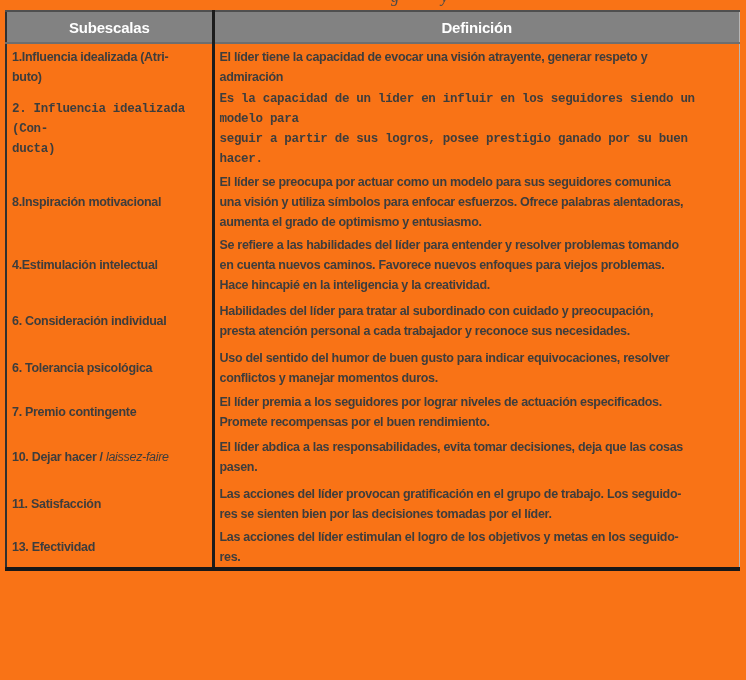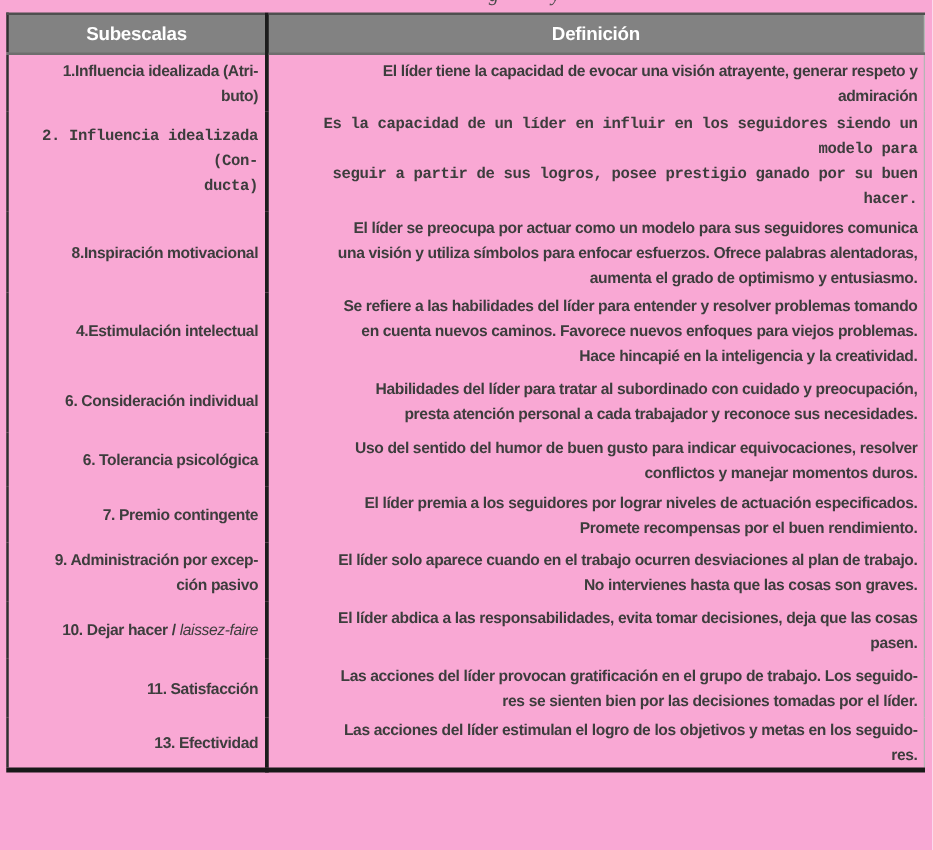--- a/index.html
+++ b/index.html
@@ -4,21 +4,21 @@
 <style>
   html, body {
     margin: 0;
     padding: 0;
     background: #ffffff;
   }
   .page {
     position: relative;
     width: 746px;
     height: 680px;
-    background: #f9a8d4;
+    background: #f97316;
     font-family: "Liberation Sans", sans-serif;
     overflow: hidden;
   }
   
   .caption-fragment {
     position: absolute;
     top: 0; left: 0;
     width: 746px; height: 9px;
     overflow: hidden;
   }
@@ -60,21 +60,21 @@
     padding: 0;
   }
   th.sub, td.sub { border-right: 3px solid #1c1c1c; }
 
   td {
     color: #3d3d3d;
     font-weight: bold;
     font-size: 12.5px;
     line-height: 20px;
     letter-spacing: -0.3px;
-    text-align: right;
+    text-align: left;
     vertical-align: middle;
     white-space: pre-line;
     padding: 0 5px;
     overflow: hidden;
   }
   .it { font-style: italic; font-weight: normal; }
 
   tr.r1  { height: 46px; }
   tr.r2  { height: 47px; font-family: Liberation Mono, monospace; }
   tr.r3  { height: 65px; }
@@ -143,26 +143,20 @@
       <tr class="r6">
         <td class="sub">6. Tolerancia psicológica</td>
         <td class="def">Uso del sentido del humor de buen gusto para indicar equivocaciones, resolver
 conflictos y manejar momentos duros.</td>
       </tr>
       <tr class="r7">
         <td class="sub">7. Premio contingente</td>
         <td class="def">El líder premia a los seguidores por lograr niveles de actuación especificados.
 Promete recompensas por el buen rendimiento.</td>
       </tr>
-      <tr class="r9">
-        <td class="sub">9. Administración por excep-
-ción pasivo</td>
-        <td class="def">El líder solo aparece cuando en el trabajo ocurren desviaciones al plan de trabajo.
-No intervienes hasta que las cosas son graves.</td>
-      </tr>
       <tr class="r10">
         <td class="sub"><span>10. Dejar hacer / </span><span class="it">laissez-faire</span></td>
         <td class="def">El líder abdica a las responsabilidades, evita tomar decisiones, deja que las cosas
 pasen.</td>
       </tr>
       <tr class="r11">
         <td class="sub">11. Satisfacción</td>
         <td class="def">Las acciones del líder provocan gratificación en el grupo de trabajo. Los seguido-
 res se sienten bien por las decisiones tomadas por el líder.</td>
       </tr>

